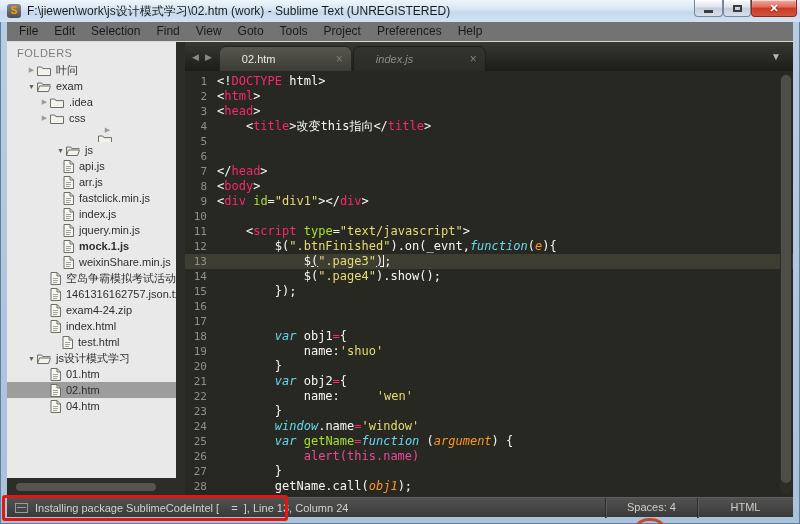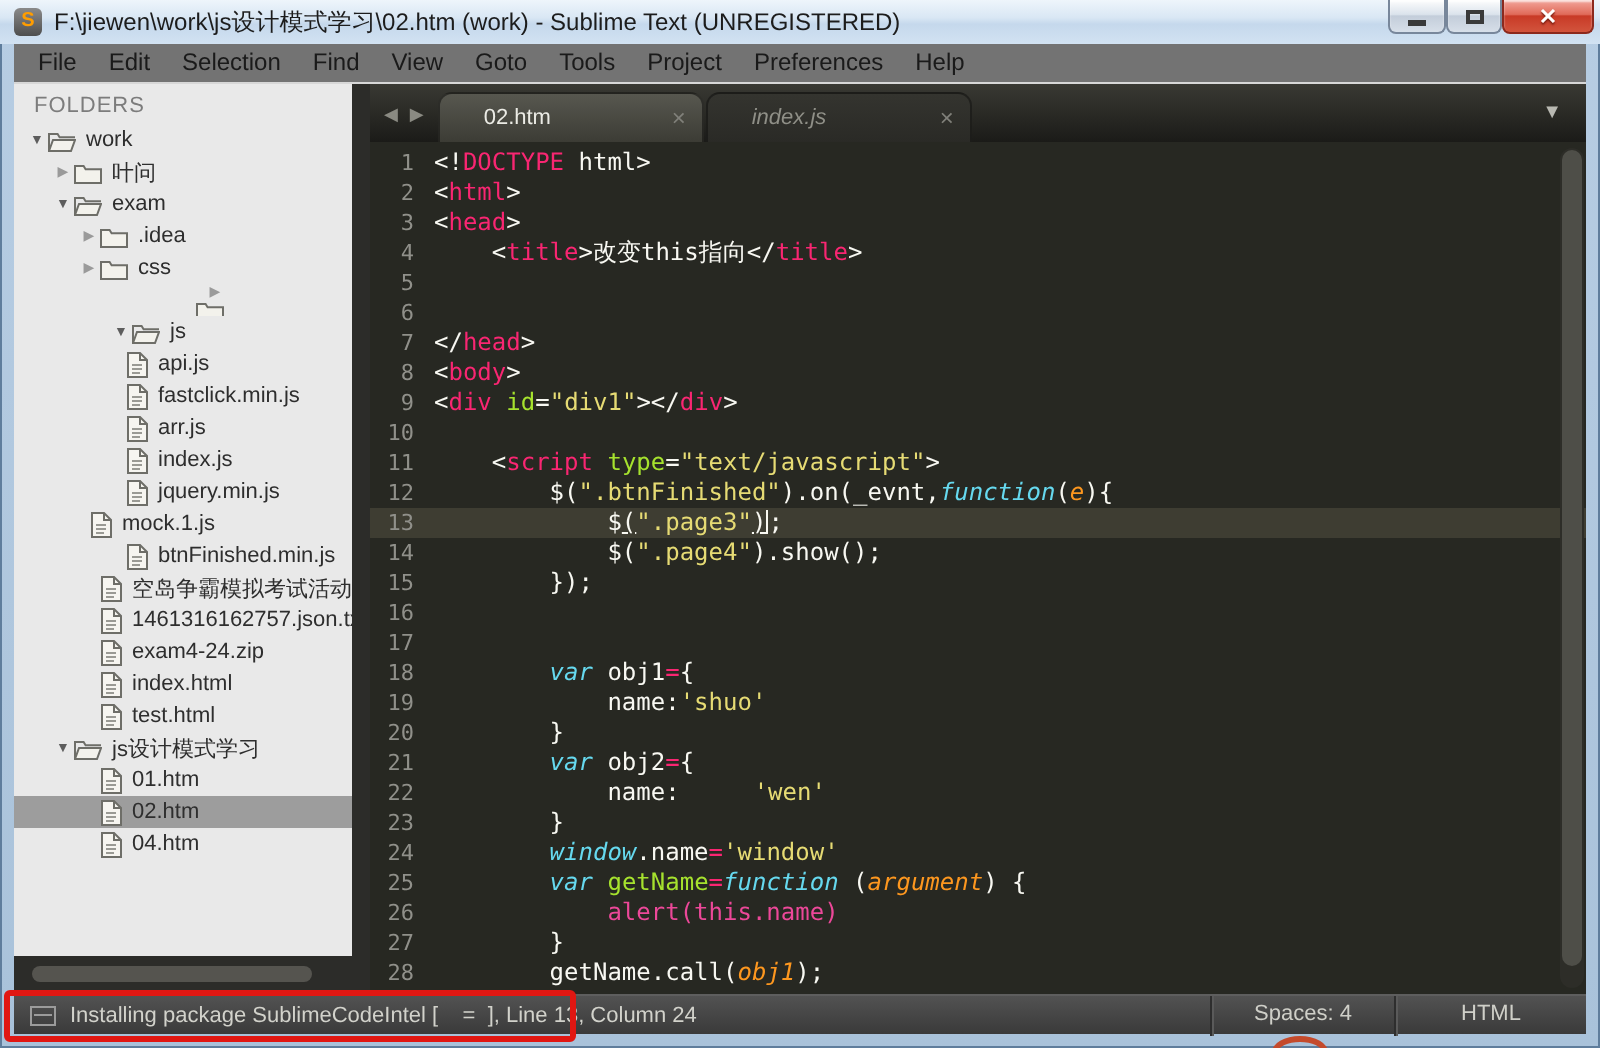--- a/index.html
+++ b/index.html
@@ -148,84 +148,74 @@
         <div class="menu-item">Project</div>
         <div class="menu-item">Preferences</div>
         <div class="menu-item">Help</div>
       </div>
 
     <div class="main">
       <div class="sidebar">
         <div class="tree-pane">
           <div class="folders-label">FOLDERS</div>
           <div>
-              <div class="tree-row" style="padding-left: 6px;">
+              <div class="tree-row" style="padding-left: 19px;">
+                <span class="tree-arrow closed">▶</span>
+                <span class="tree-icon">
+                  <svg width="14" height="11" viewBox="0 0 14 11">
+                    <path d="M.5 10.5v-8.5h4.3l1 1.6h7.7v6.9z" fill="#f3f2ec" stroke="#6e6e68"></path>
+                  </svg>
+                </span>
+                <span class="tree-label">叶问</span>
+              </div>
+              <div class="tree-row" style="padding-left: 19px;">
                 <span class="tree-arrow">▼</span>
                 <span class="tree-icon">
                   <svg width="14" height="11" viewBox="0 0 14 11">
                     <path d="M.5 10.5v-8.5h4.3l1 1.6h7.7" fill="none" stroke="#6e6e68"></path>
                     <path d="M.5 10.5l2-5.5h11l-2 5.5z" fill="#f3f2ec" stroke="#6e6e68"></path>
                   </svg>
                 </span>
-                <span class="tree-label">work</span>
-              </div>
-              <div class="tree-row" style="padding-left: 19px;">
+                <span class="tree-label">exam</span>
+              </div>
+              <div class="tree-row" style="padding-left: 32px;">
                 <span class="tree-arrow closed">▶</span>
                 <span class="tree-icon">
                   <svg width="14" height="11" viewBox="0 0 14 11">
                     <path d="M.5 10.5v-8.5h4.3l1 1.6h7.7v6.9z" fill="#f3f2ec" stroke="#6e6e68"></path>
                   </svg>
                 </span>
-                <span class="tree-label">叶问</span>
-              </div>
-              <div class="tree-row" style="padding-left: 19px;">
+                <span class="tree-label">.idea</span>
+              </div>
+              <div class="tree-row" style="padding-left: 32px;">
+                <span class="tree-arrow closed">▶</span>
+                <span class="tree-icon">
+                  <svg width="14" height="11" viewBox="0 0 14 11">
+                    <path d="M.5 10.5v-8.5h4.3l1 1.6h7.7v6.9z" fill="#f3f2ec" stroke="#6e6e68"></path>
+                  </svg>
+                </span>
+                <span class="tree-label">css</span>
+              </div>
+              <div class="tree-row" style="padding-left: 32px; flex-direction: column;">
+                <span class="tree-arrow closed">▶</span>
+                <span class="tree-icon">
+                  <svg width="14" height="11" viewBox="0 0 14 11">
+                    <path d="M.5 10.5v-8.5h4.3l1 1.6h7.7v6.9z" fill="#f3f2ec" stroke="#6e6e68"></path>
+                  </svg>
+                </span>
+                <span class="tree-label">img</span>
+              </div>
+              <div class="tree-row" style="padding-left: 48px;">
                 <span class="tree-arrow">▼</span>
                 <span class="tree-icon">
                   <svg width="14" height="11" viewBox="0 0 14 11">
                     <path d="M.5 10.5v-8.5h4.3l1 1.6h7.7" fill="none" stroke="#6e6e68"></path>
                     <path d="M.5 10.5l2-5.5h11l-2 5.5z" fill="#f3f2ec" stroke="#6e6e68"></path>
                   </svg>
                 </span>
-                <span class="tree-label">exam</span>
-              </div>
-              <div class="tree-row" style="padding-left: 32px;">
-                <span class="tree-arrow closed">▶</span>
-                <span class="tree-icon">
-                  <svg width="14" height="11" viewBox="0 0 14 11">
-                    <path d="M.5 10.5v-8.5h4.3l1 1.6h7.7v6.9z" fill="#f3f2ec" stroke="#6e6e68"></path>
-                  </svg>
-                </span>
-                <span class="tree-label">.idea</span>
-              </div>
-              <div class="tree-row" style="padding-left: 32px;">
-                <span class="tree-arrow closed">▶</span>
-                <span class="tree-icon">
-                  <svg width="14" height="11" viewBox="0 0 14 11">
-                    <path d="M.5 10.5v-8.5h4.3l1 1.6h7.7v6.9z" fill="#f3f2ec" stroke="#6e6e68"></path>
-                  </svg>
-                </span>
-                <span class="tree-label">css</span>
-              </div>
-              <div class="tree-row" style="padding-left: 32px; flex-direction: column;">
-                <span class="tree-arrow closed">▶</span>
-                <span class="tree-icon">
-                  <svg width="14" height="11" viewBox="0 0 14 11">
-                    <path d="M.5 10.5v-8.5h4.3l1 1.6h7.7v6.9z" fill="#f3f2ec" stroke="#6e6e68"></path>
-                  </svg>
-                </span>
-                <span class="tree-label">img</span>
-              </div>
-              <div class="tree-row" style="padding-left: 48px;">
-                <span class="tree-arrow">▼</span>
-                <span class="tree-icon">
-                  <svg width="14" height="11" viewBox="0 0 14 11">
-                    <path d="M.5 10.5v-8.5h4.3l1 1.6h7.7" fill="none" stroke="#6e6e68"></path>
-                    <path d="M.5 10.5l2-5.5h11l-2 5.5z" fill="#f3f2ec" stroke="#6e6e68"></path>
-                  </svg>
-                </span>
                 <span class="tree-label">js</span>
               </div>
               <div class="tree-row" style="padding-left: 45px;">
                 <span class="tree-arrow"></span>
                 <span class="tree-icon">
                   <svg width="11" height="13" viewBox="0 0 11 13">
                     <path d="M1 .5h6l3.5 3.5v8.5H1z" fill="#f6f5f0" stroke="#6e6e68"></path>
                     <path d="M7 .5v3.5h3.5" fill="none" stroke="#6e6e68"></path>
                     <path d="M3 6.5h5M3 8.5h5M3 10.5h4" stroke="#9a9a94" stroke-width=".9"></path>
                   </svg>
@@ -234,76 +224,76 @@
               </div>
               <div class="tree-row" style="padding-left: 45px;">
                 <span class="tree-arrow"></span>
                 <span class="tree-icon">
                   <svg width="11" height="13" viewBox="0 0 11 13">
                     <path d="M1 .5h6l3.5 3.5v8.5H1z" fill="#f6f5f0" stroke="#6e6e68"></path>
                     <path d="M7 .5v3.5h3.5" fill="none" stroke="#6e6e68"></path>
                     <path d="M3 6.5h5M3 8.5h5M3 10.5h4" stroke="#9a9a94" stroke-width=".9"></path>
                   </svg>
                 </span>
+                <span class="tree-label">arr.js</span>
+              </div>
+              <div class="tree-row" style="padding-left: 45px;">
+                <span class="tree-arrow"></span>
+                <span class="tree-icon">
+                  <svg width="11" height="13" viewBox="0 0 11 13">
+                    <path d="M1 .5h6l3.5 3.5v8.5H1z" fill="#f6f5f0" stroke="#6e6e68"></path>
+                    <path d="M7 .5v3.5h3.5" fill="none" stroke="#6e6e68"></path>
+                    <path d="M3 6.5h5M3 8.5h5M3 10.5h4" stroke="#9a9a94" stroke-width=".9"></path>
+                  </svg>
+                </span>
                 <span class="tree-label">fastclick.min.js</span>
               </div>
               <div class="tree-row" style="padding-left: 45px;">
                 <span class="tree-arrow"></span>
                 <span class="tree-icon">
                   <svg width="11" height="13" viewBox="0 0 11 13">
                     <path d="M1 .5h6l3.5 3.5v8.5H1z" fill="#f6f5f0" stroke="#6e6e68"></path>
                     <path d="M7 .5v3.5h3.5" fill="none" stroke="#6e6e68"></path>
                     <path d="M3 6.5h5M3 8.5h5M3 10.5h4" stroke="#9a9a94" stroke-width=".9"></path>
                   </svg>
                 </span>
-                <span class="tree-label">arr.js</span>
-              </div>
-              <div class="tree-row" style="padding-left: 45px;">
-                <span class="tree-arrow"></span>
-                <span class="tree-icon">
-                  <svg width="11" height="13" viewBox="0 0 11 13">
-                    <path d="M1 .5h6l3.5 3.5v8.5H1z" fill="#f6f5f0" stroke="#6e6e68"></path>
-                    <path d="M7 .5v3.5h3.5" fill="none" stroke="#6e6e68"></path>
-                    <path d="M3 6.5h5M3 8.5h5M3 10.5h4" stroke="#9a9a94" stroke-width=".9"></path>
-                  </svg>
-                </span>
                 <span class="tree-label">index.js</span>
               </div>
               <div class="tree-row" style="padding-left: 45px;">
                 <span class="tree-arrow"></span>
                 <span class="tree-icon">
                   <svg width="11" height="13" viewBox="0 0 11 13">
                     <path d="M1 .5h6l3.5 3.5v8.5H1z" fill="#f6f5f0" stroke="#6e6e68"></path>
                     <path d="M7 .5v3.5h3.5" fill="none" stroke="#6e6e68"></path>
                     <path d="M3 6.5h5M3 8.5h5M3 10.5h4" stroke="#9a9a94" stroke-width=".9"></path>
                   </svg>
                 </span>
                 <span class="tree-label">jquery.min.js</span>
               </div>
-              <div class="tree-row" style="padding-left: 27px;">
+              <div class="tree-row" style="padding-left: 45px; font-weight: bold;">
                 <span class="tree-arrow"></span>
                 <span class="tree-icon">
                   <svg width="11" height="13" viewBox="0 0 11 13">
                     <path d="M1 .5h6l3.5 3.5v8.5H1z" fill="#f6f5f0" stroke="#6e6e68"></path>
                     <path d="M7 .5v3.5h3.5" fill="none" stroke="#6e6e68"></path>
                     <path d="M3 6.5h5M3 8.5h5M3 10.5h4" stroke="#9a9a94" stroke-width=".9"></path>
                   </svg>
                 </span>
                 <span class="tree-label">mock.1.js</span>
               </div>
               <div class="tree-row" style="padding-left: 45px;">
                 <span class="tree-arrow"></span>
                 <span class="tree-icon">
                   <svg width="11" height="13" viewBox="0 0 11 13">
                     <path d="M1 .5h6l3.5 3.5v8.5H1z" fill="#f6f5f0" stroke="#6e6e68"></path>
                     <path d="M7 .5v3.5h3.5" fill="none" stroke="#6e6e68"></path>
                     <path d="M3 6.5h5M3 8.5h5M3 10.5h4" stroke="#9a9a94" stroke-width=".9"></path>
                   </svg>
                 </span>
-                <span class="tree-label">btnFinished.min.js</span>
+                <span class="tree-label">weixinShare.min.js</span>
               </div>
               <div class="tree-row" style="padding-left: 32px;">
                 <span class="tree-arrow"></span>
                 <span class="tree-icon">
                   <svg width="11" height="13" viewBox="0 0 11 13">
                     <path d="M1 .5h6l3.5 3.5v8.5H1z" fill="#f6f5f0" stroke="#6e6e68"></path>
                     <path d="M7 .5v3.5h3.5" fill="none" stroke="#6e6e68"></path>
                     <path d="M3 6.5h5M3 8.5h5M3 10.5h4" stroke="#9a9a94" stroke-width=".9"></path>
                   </svg>
                 </span>
@@ -335,21 +325,21 @@
                 <span class="tree-arrow"></span>
                 <span class="tree-icon">
                   <svg width="11" height="13" viewBox="0 0 11 13">
                     <path d="M1 .5h6l3.5 3.5v8.5H1z" fill="#f6f5f0" stroke="#6e6e68"></path>
                     <path d="M7 .5v3.5h3.5" fill="none" stroke="#6e6e68"></path>
                     <path d="M3 6.5h5M3 8.5h5M3 10.5h4" stroke="#9a9a94" stroke-width=".9"></path>
                   </svg>
                 </span>
                 <span class="tree-label">index.html</span>
               </div>
-              <div class="tree-row" style="padding-left: 32px;">
+              <div class="tree-row" style="padding-left: 44px;">
                 <span class="tree-arrow"></span>
                 <span class="tree-icon">
                   <svg width="11" height="13" viewBox="0 0 11 13">
                     <path d="M1 .5h6l3.5 3.5v8.5H1z" fill="#f6f5f0" stroke="#6e6e68"></path>
                     <path d="M7 .5v3.5h3.5" fill="none" stroke="#6e6e68"></path>
                     <path d="M3 6.5h5M3 8.5h5M3 10.5h4" stroke="#9a9a94" stroke-width=".9"></path>
                   </svg>
                 </span>
                 <span class="tree-label">test.html</span>
               </div>

